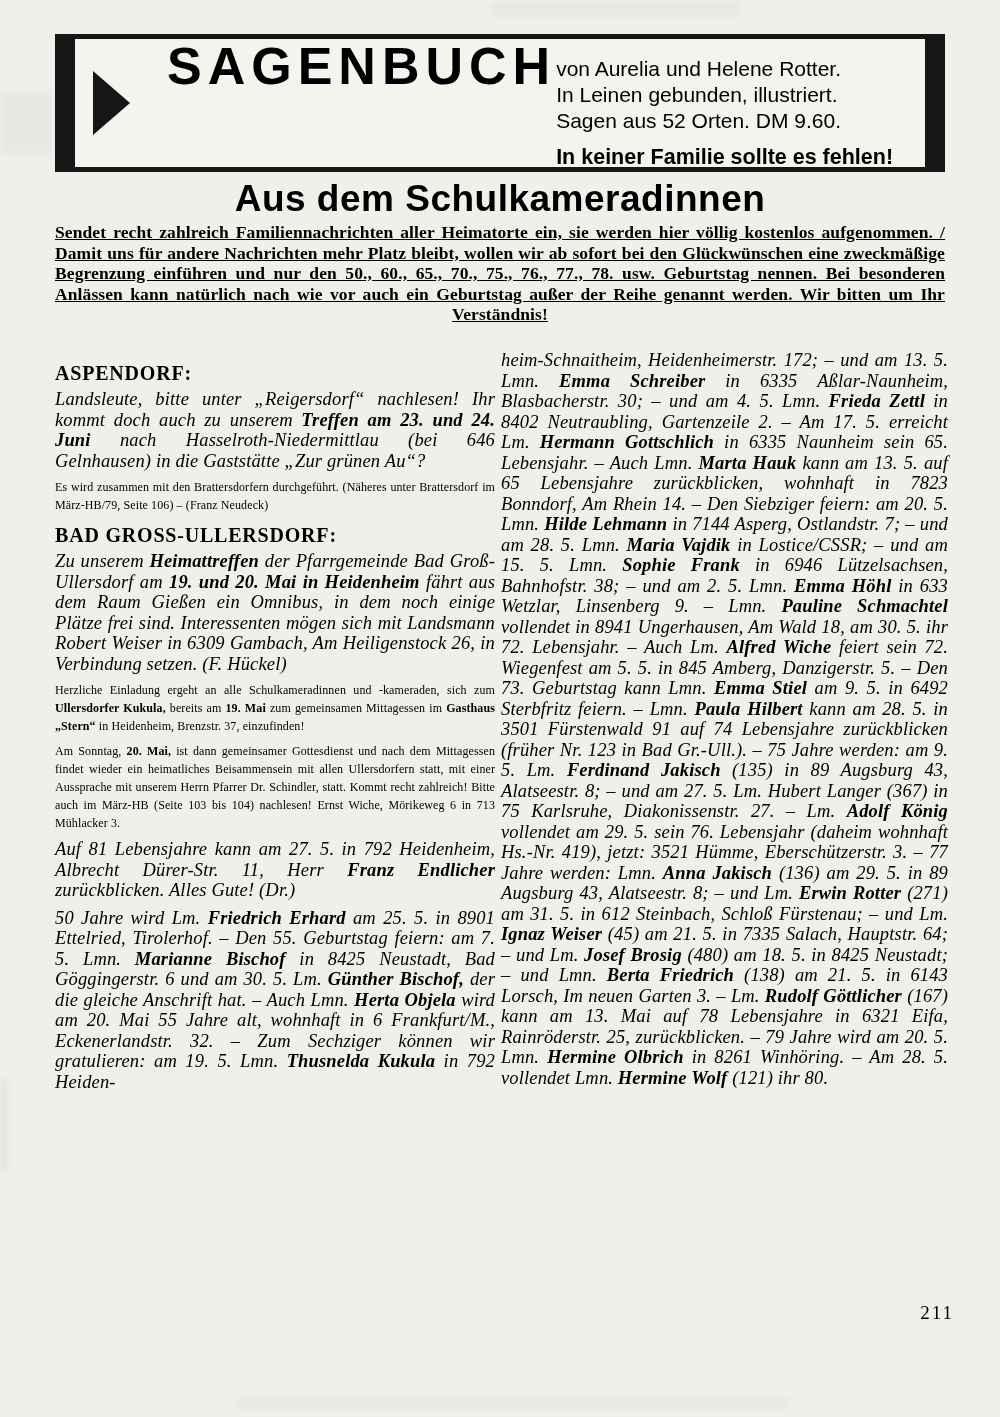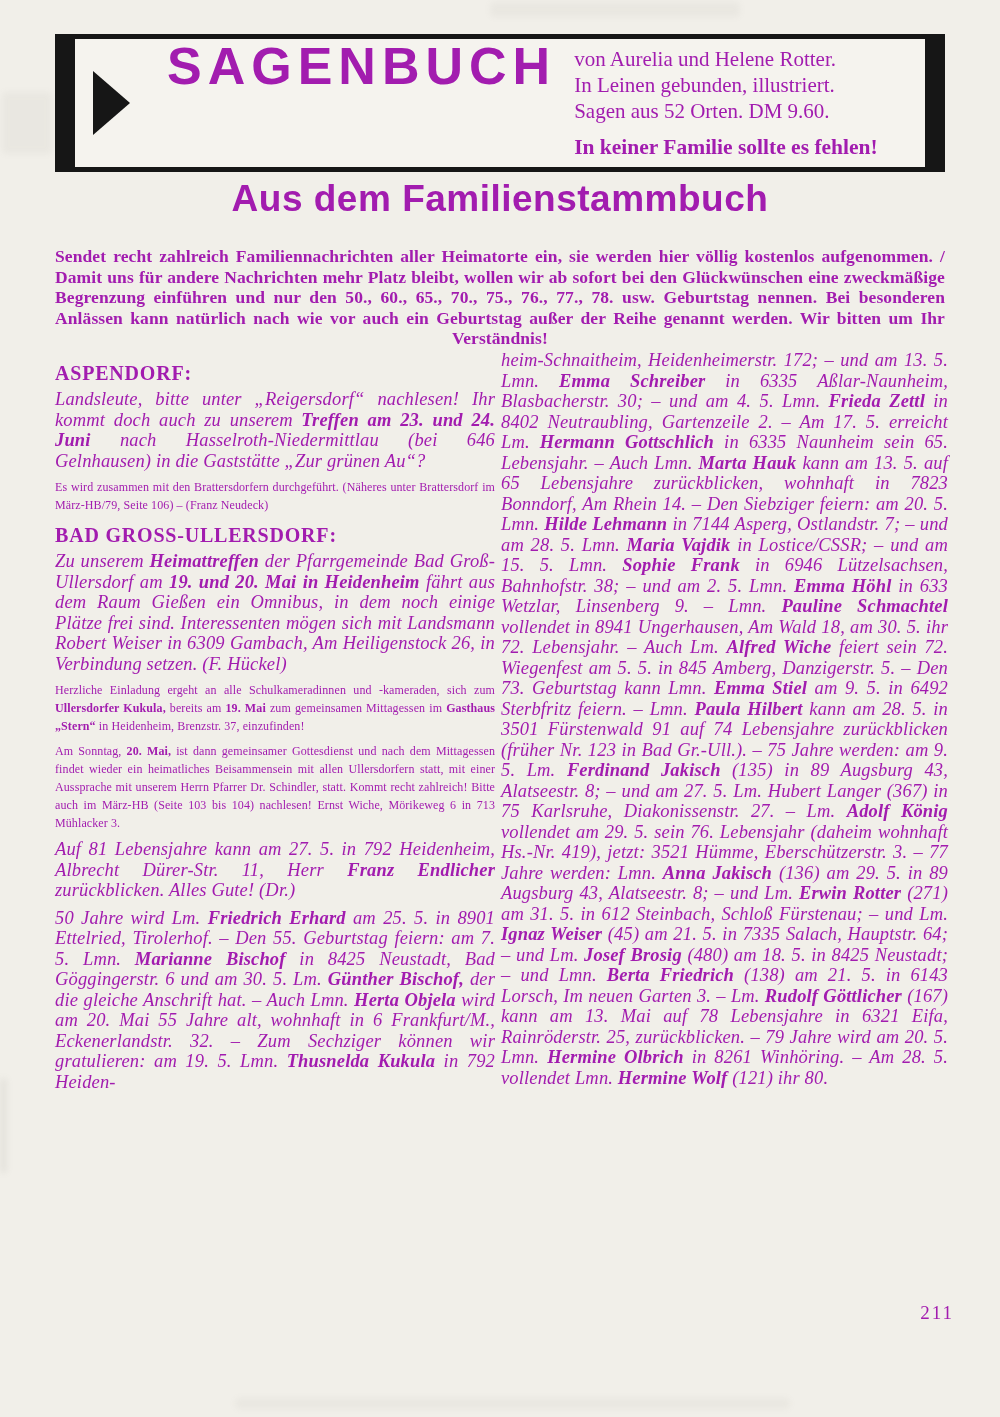--- a/index.html
+++ b/index.html
@@ -1,47 +1,47 @@
 <!DOCTYPE html>
 <html lang="de"><head>
 <meta charset="utf-8">
 <style>
   html,body { margin:0; padding:0; }
   body { background:#d8d6d0; font-family:"Liberation Serif", serif; }
   .page {
     position:relative; width:1000px; height:1417px; margin:0 auto;
-    background:#f1efe9; color:#a21caf; overflow:hidden;
+    background:#f1efe9; color:#000000; overflow:hidden;
   }
   
   .ad-box {
     position:absolute; left:55px; top:34px; width:890px; height:138px;
     box-sizing:border-box; background:#f5f3ee;
     border:5px solid #161616; border-left-width:20px; border-right-width:20px;
     display:flex;
   }
   .ad-arrow {
     position:absolute; left:18px; top:50%; transform:translateY(-50%);
     width:0; height:0;
     border-top:32px solid transparent; border-bottom:32px solid transparent;
     border-left:37px solid #161616;
   }
   .ad-left { flex:1; padding:2px 0 0 92px; font-family:"Liberation Sans", sans-serif; font-weight:700; }
   .ad-title { font-size:52px; line-height:50px; letter-spacing:6px; }
   .ad-sub   { font-size:33px; line-height:38px; letter-spacing:1px; }
-  .ad-right { width:374px; padding-top:7px; font-family:Liberation Serif, serif; font-size:21px; line-height:26px;margin-left:18px; }
+  .ad-right { width:374px; padding-top:17px; font-family:Liberation Sans, sans-serif; font-size:21px; line-height:26px; }
   .ad-slogan { font-weight:700; margin-top:10px; font-size:21.5px; }
   
   .main-title {
     position:absolute; top:178px; left:0; right:0; margin:0; text-align:center;
     font-family:"Liberation Sans", sans-serif; font-size:37px; font-weight:700; letter-spacing:0.5px;
   }
   .intro {
-    position:absolute; top:246px; left:55px; width:890px; margin:0;
+    position:absolute; top:222px; left:55px; width:890px; margin:0;
     font-weight:700; font-size:17.5px; line-height:20.5px;
-    text-align:justify; text-align-last:center; letter-spacing:0.1px;
+    text-align:justify; text-align-last:center; letter-spacing:0.1px;text-decoration:underline;
   }
   .columns { position:absolute; top:350px; left:55px; width:905px; display:flex; gap:6px; }
   .col-left  { width:440px; }
   .col-right { width:447px; }
   .section-heading {
     font-size:20px; font-weight:700; letter-spacing:0.8px; margin:10px 0 4px;
   }
   .col-left .section-heading:first-child { margin-top:12px; }
   .t-lg { font-size:18.5px; line-height:20.5px; margin:0 0 7px; text-align:justify; letter-spacing:0.15px;font-style:italic; }
   .t-sm { font-size:12px;   line-height:18px;   margin:0 0 7px; text-align:justify; letter-spacing:0.1px; }
@@ -70,21 +70,21 @@
       <div class="ad-title">SAGENBUCH</div>
     </div>
     <div class="ad-right">
       <div>von Aurelia und Helene Rotter.</div>
       <div>In Leinen gebunden, illustriert.</div>
       <div>Sagen aus 52 Orten. DM 9.60.</div>
       <div class="ad-slogan">In keiner Familie sollte es fehlen!</div>
     </div>
   </div>
 
-  <h1 class="main-title">Aus dem Familienstammbuch</h1>
+  <h1 class="main-title">Aus dem Schulkameradinnen</h1>
   <p class="intro">Sendet recht zahlreich Familiennachrichten aller Heimatorte ein, sie werden hier völlig kostenlos aufgenommen. / Damit uns für andere Nachrichten mehr Platz bleibt, wollen wir ab sofort bei den Glückwünschen eine zweckmäßige Begrenzung einführen und nur den 50., 60., 65., 70., 75., 76., 77., 78. usw. Geburtstag nennen. Bei besonderen Anlässen kann natürlich nach wie vor auch ein Geburtstag außer der Reihe genannt werden. Wir bitten um Ihr Verständnis!</p>
 
   <div class="columns">
     <div class="col col-left">
       <h2 class="section-heading">ASPENDORF:</h2>
       <p class="t-lg"><span>Landsleute, bitte unter „Reigersdorf“ nachlesen! Ihr kommt doch auch zu unserem </span><b>Treffen am 23. und 24. Juni</b><span> nach Hasselroth-Niedermittlau (bei 646 Gelnhausen) in die Gaststätte „Zur grünen Au“?</span></p>
       <p class="t-sm"><span>Es wird zusammen mit den Brattersdorfern durchgeführt. (Näheres unter Brattersdorf im März-HB/79, Seite 106) – (Franz Neudeck)</span></p>
       <h2 class="section-heading">BAD GROSS-ULLERSDORF:</h2>
       <p class="t-lg"><span>Zu unserem </span><b>Heimattreffen</b><span> der Pfarrgemeinde Bad Groß-Ullersdorf am </span><b>19. und 20. Mai in Heidenheim</b><span> fährt aus dem Raum Gießen ein Omnibus, in dem noch einige Plätze frei sind. Interessenten mögen sich mit Landsmann Robert Weiser in 6309 Gambach, Am Heiligenstock 26, in Verbindung setzen. (F. Hückel)</span></p>
       <p class="t-sm"><span>Herzliche Einladung ergeht an alle Schulkameradinnen und -kameraden, sich zum </span><b>Ullersdorfer Kukula,</b><span> bereits am </span><b>19. Mai</b><span> zum gemeinsamen Mittagessen im </span><b>Gasthaus „Stern“</b><span> in Heidenheim, Brenzstr. 37, einzufinden!</span></p>

